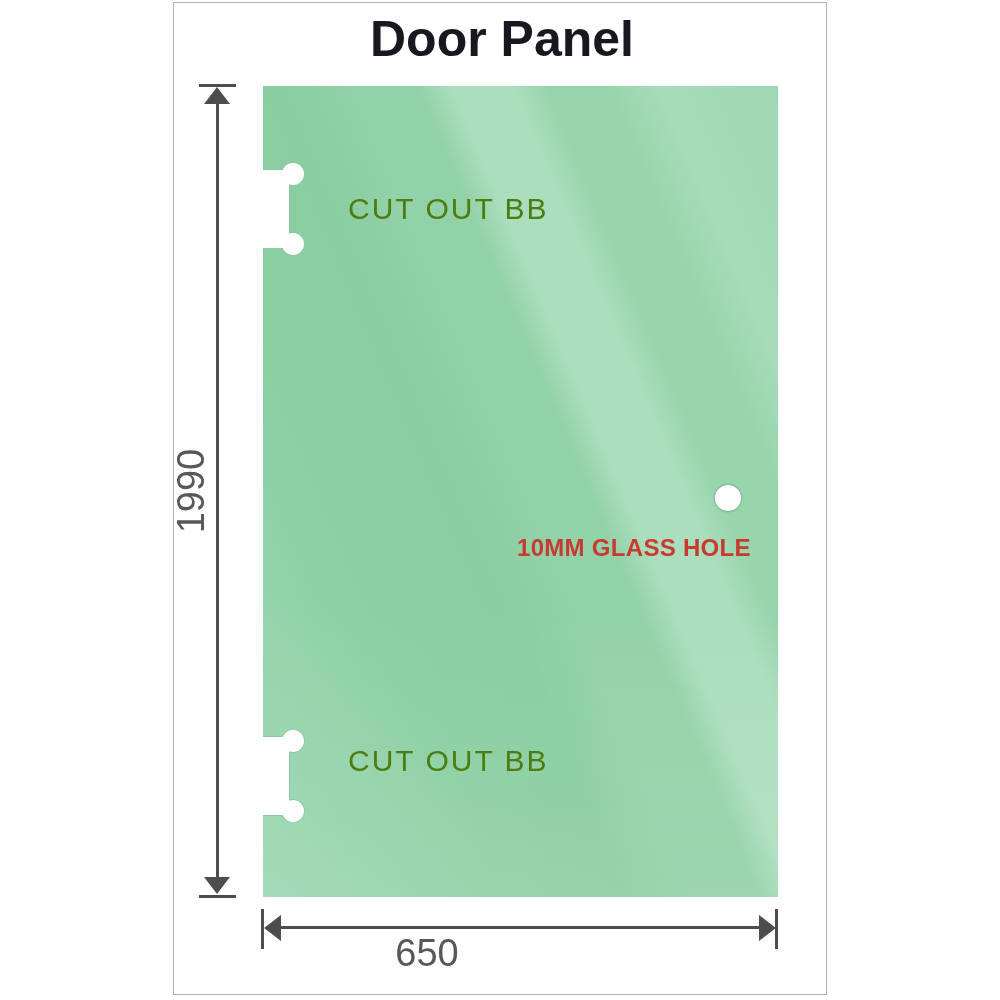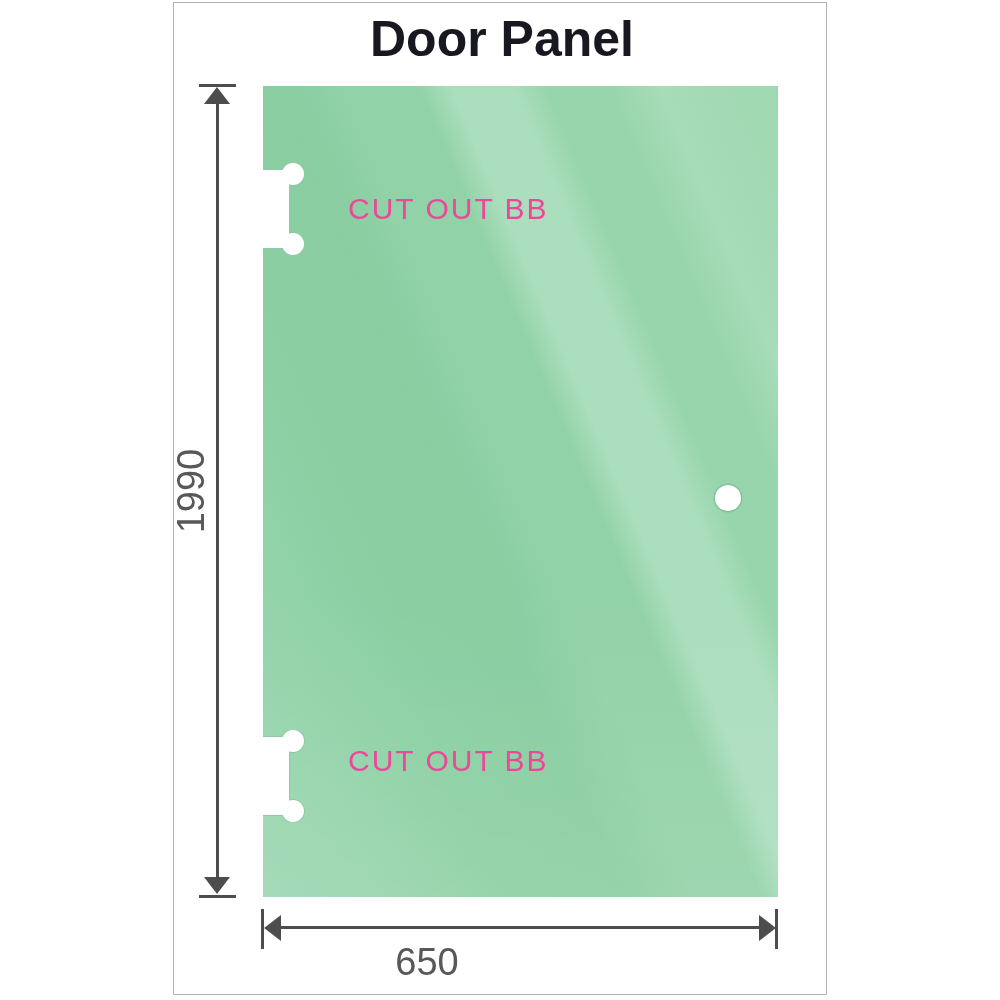--- a/index.html
+++ b/index.html
@@ -48,21 +48,21 @@
     position:absolute;
     left:263px;width:44px;height:92px;
   }
   .cutout.top{top:163px;}
   .cutout.bottom{top:730px;}
   .cutout-label{
     position:absolute;
     left:348px;
     font-size:30px;
     letter-spacing:2px;
-    color:#ec4899;
+    color:#4d7c0f;
     line-height:1;
     white-space:nowrap;
   }
   .cutout-label.top{top:194px;}
   .cutout-label.bottom{top:746px;}
   .glass-hole{
     position:absolute;
     left:715px;top:485px;width:26px;height:26px;
     border-radius:50%;
     background:#ffffff;
@@ -115,21 +115,21 @@
     color:#57585a;
     font-size:38px;
     line-height:40px;
     text-align:center;
   }
   .dim-label.height{
     left:141px;top:471px;width:100px;height:40px;
     transform:rotate(-90deg);
   }
   .dim-label.width{
-    left:367px;top:933px;width:120px;height:40px;margin-top:9px;
+    left:367px;top:933px;width:120px;height:40px;
   }
 </style>
 </head>
 <body>
 
 <div class="page">
 
   <div class="frame"></div>
 
   <div class="title">Door Panel</div>
@@ -161,20 +161,21 @@
       <circle cx="30" cy="81" r="11"></circle>
     </g>
   </svg>
 
   <div class="cutout-label top">CUT OUT BB</div>
 
   <div class="cutout-label bottom">CUT OUT BB</div>
 
   <div class="glass-hole"></div>
 
+  <div class="hole-label">10MM GLASS HOLE</div>
 
   <div class="dim v-tick-top"></div>
   <div class="dim v-line"></div>
   <div class="arrow arrow-up"></div>
   <div class="arrow arrow-down"></div>
   <div class="dim v-tick-bottom"></div>
   <div class="dim-label height">1990</div>
 
   <div class="dim h-tick-left"></div>
   <div class="dim h-line"></div>

